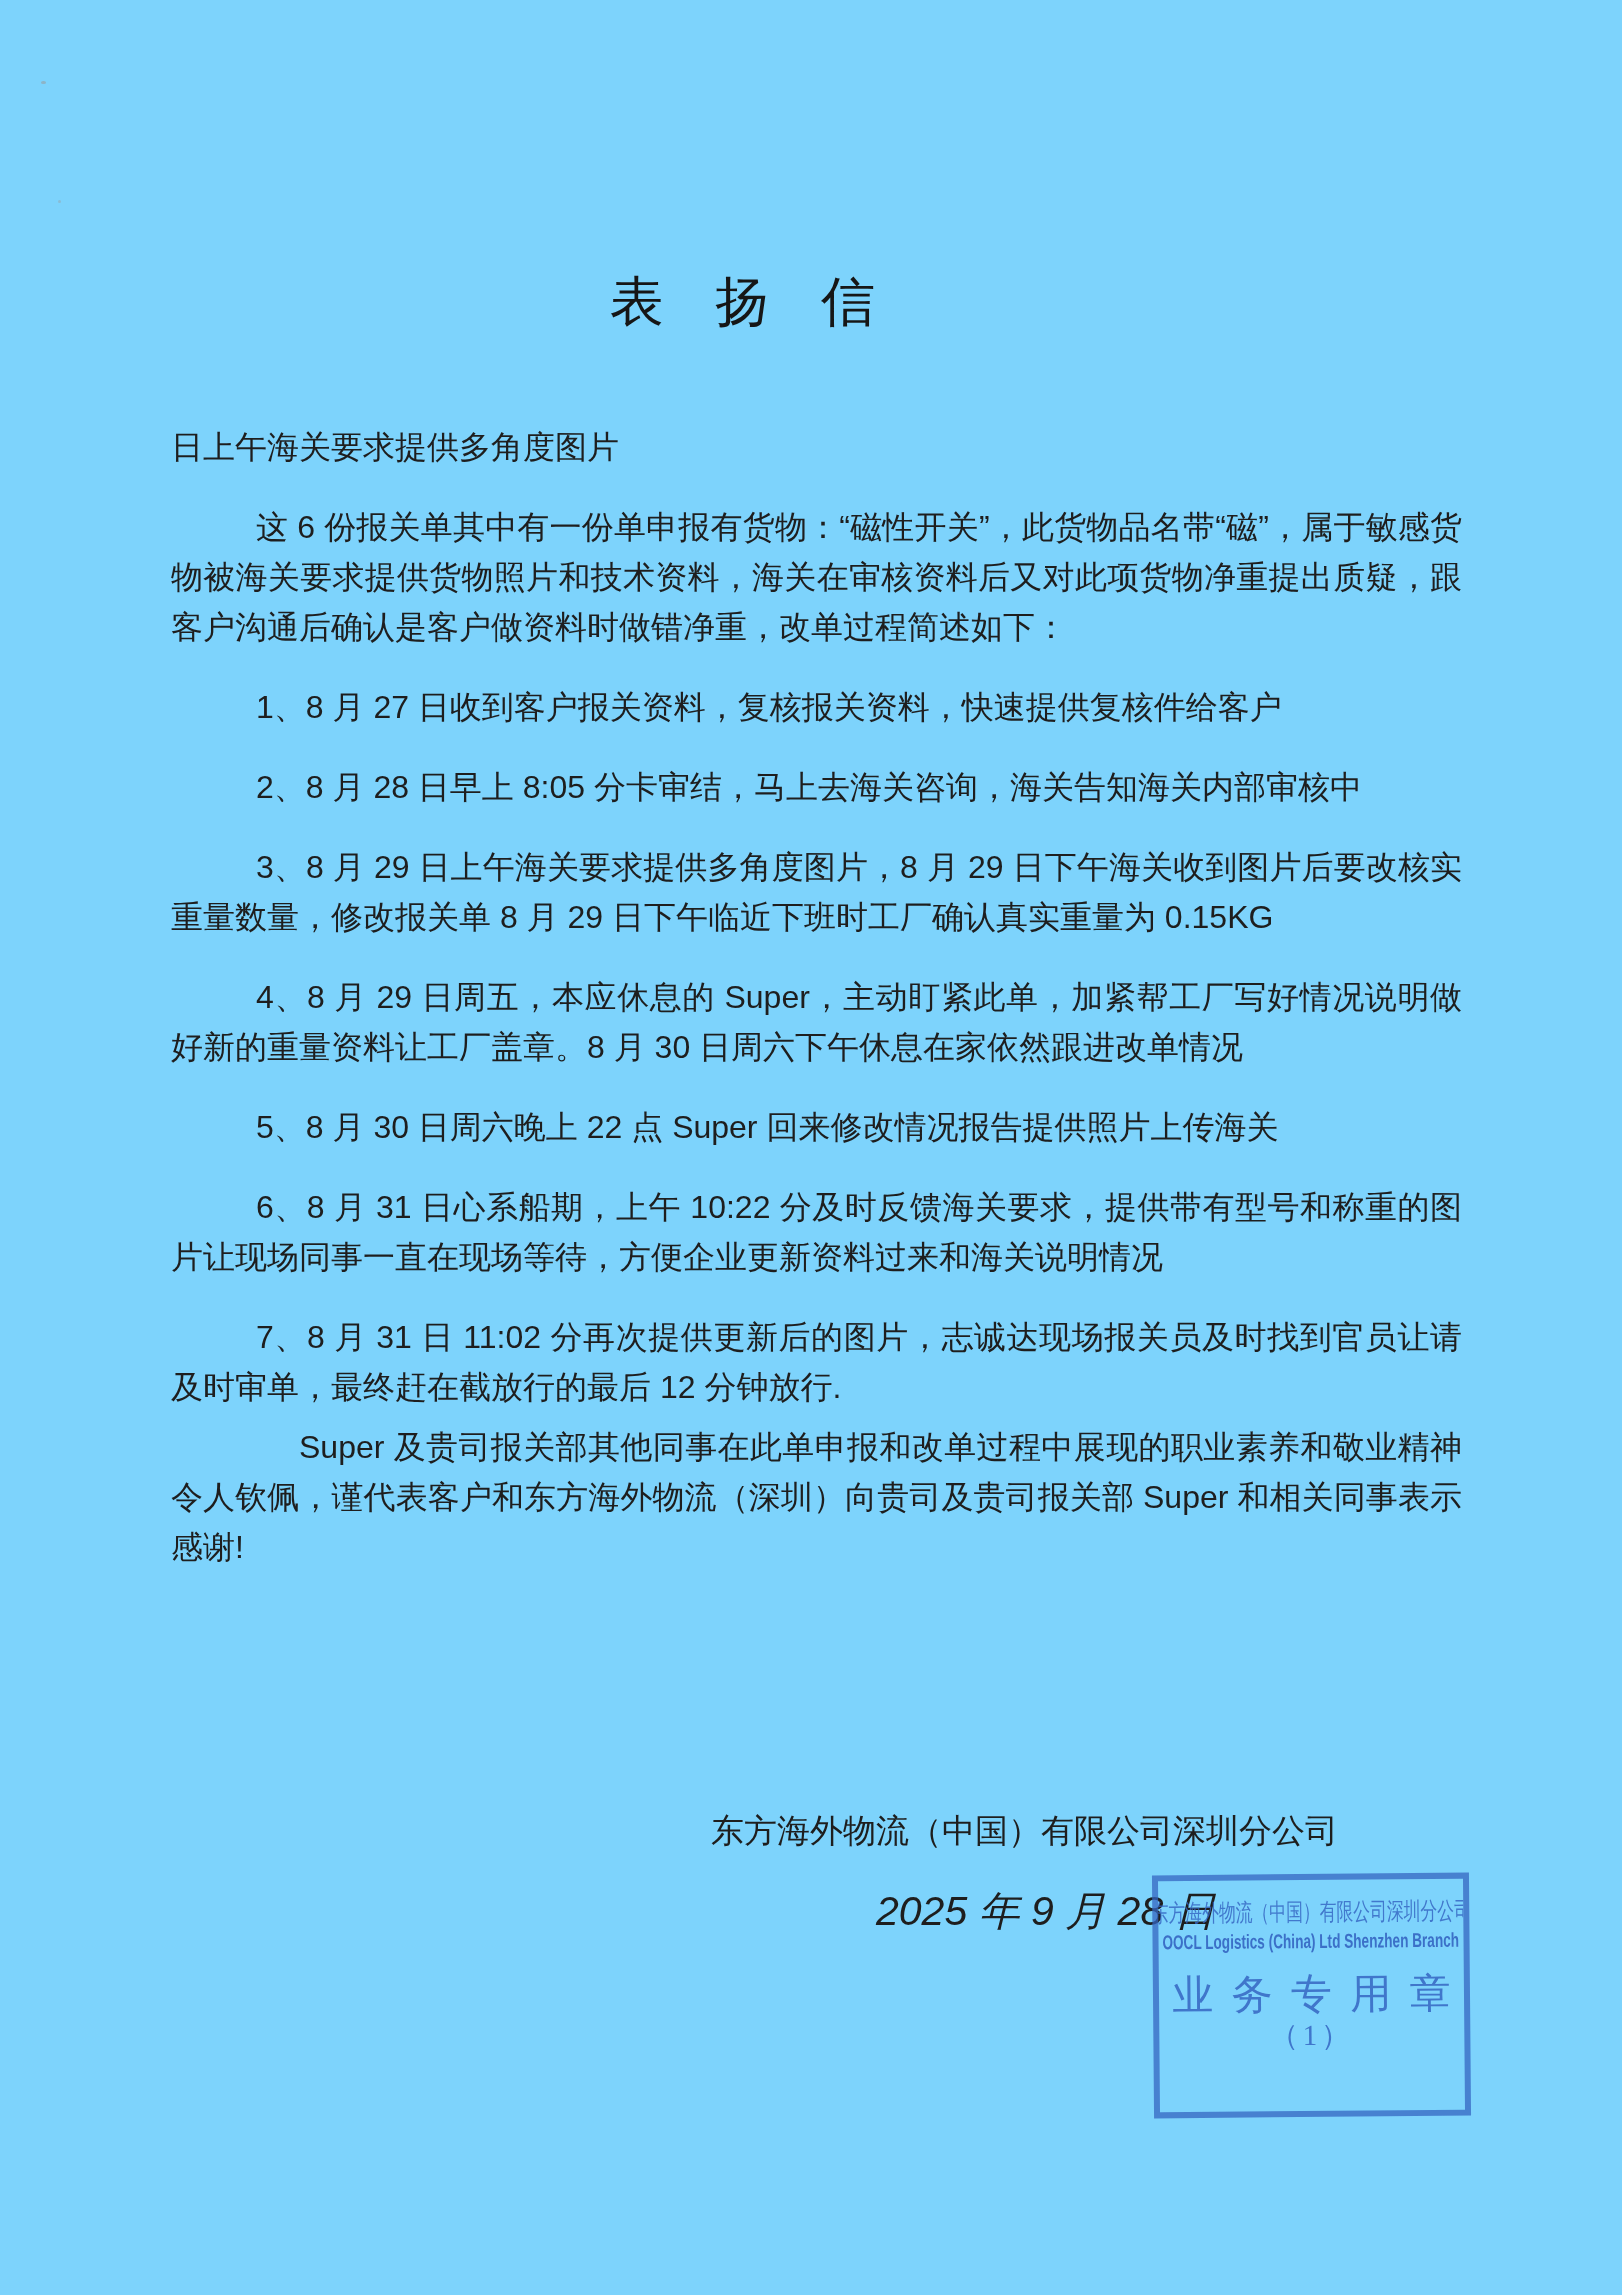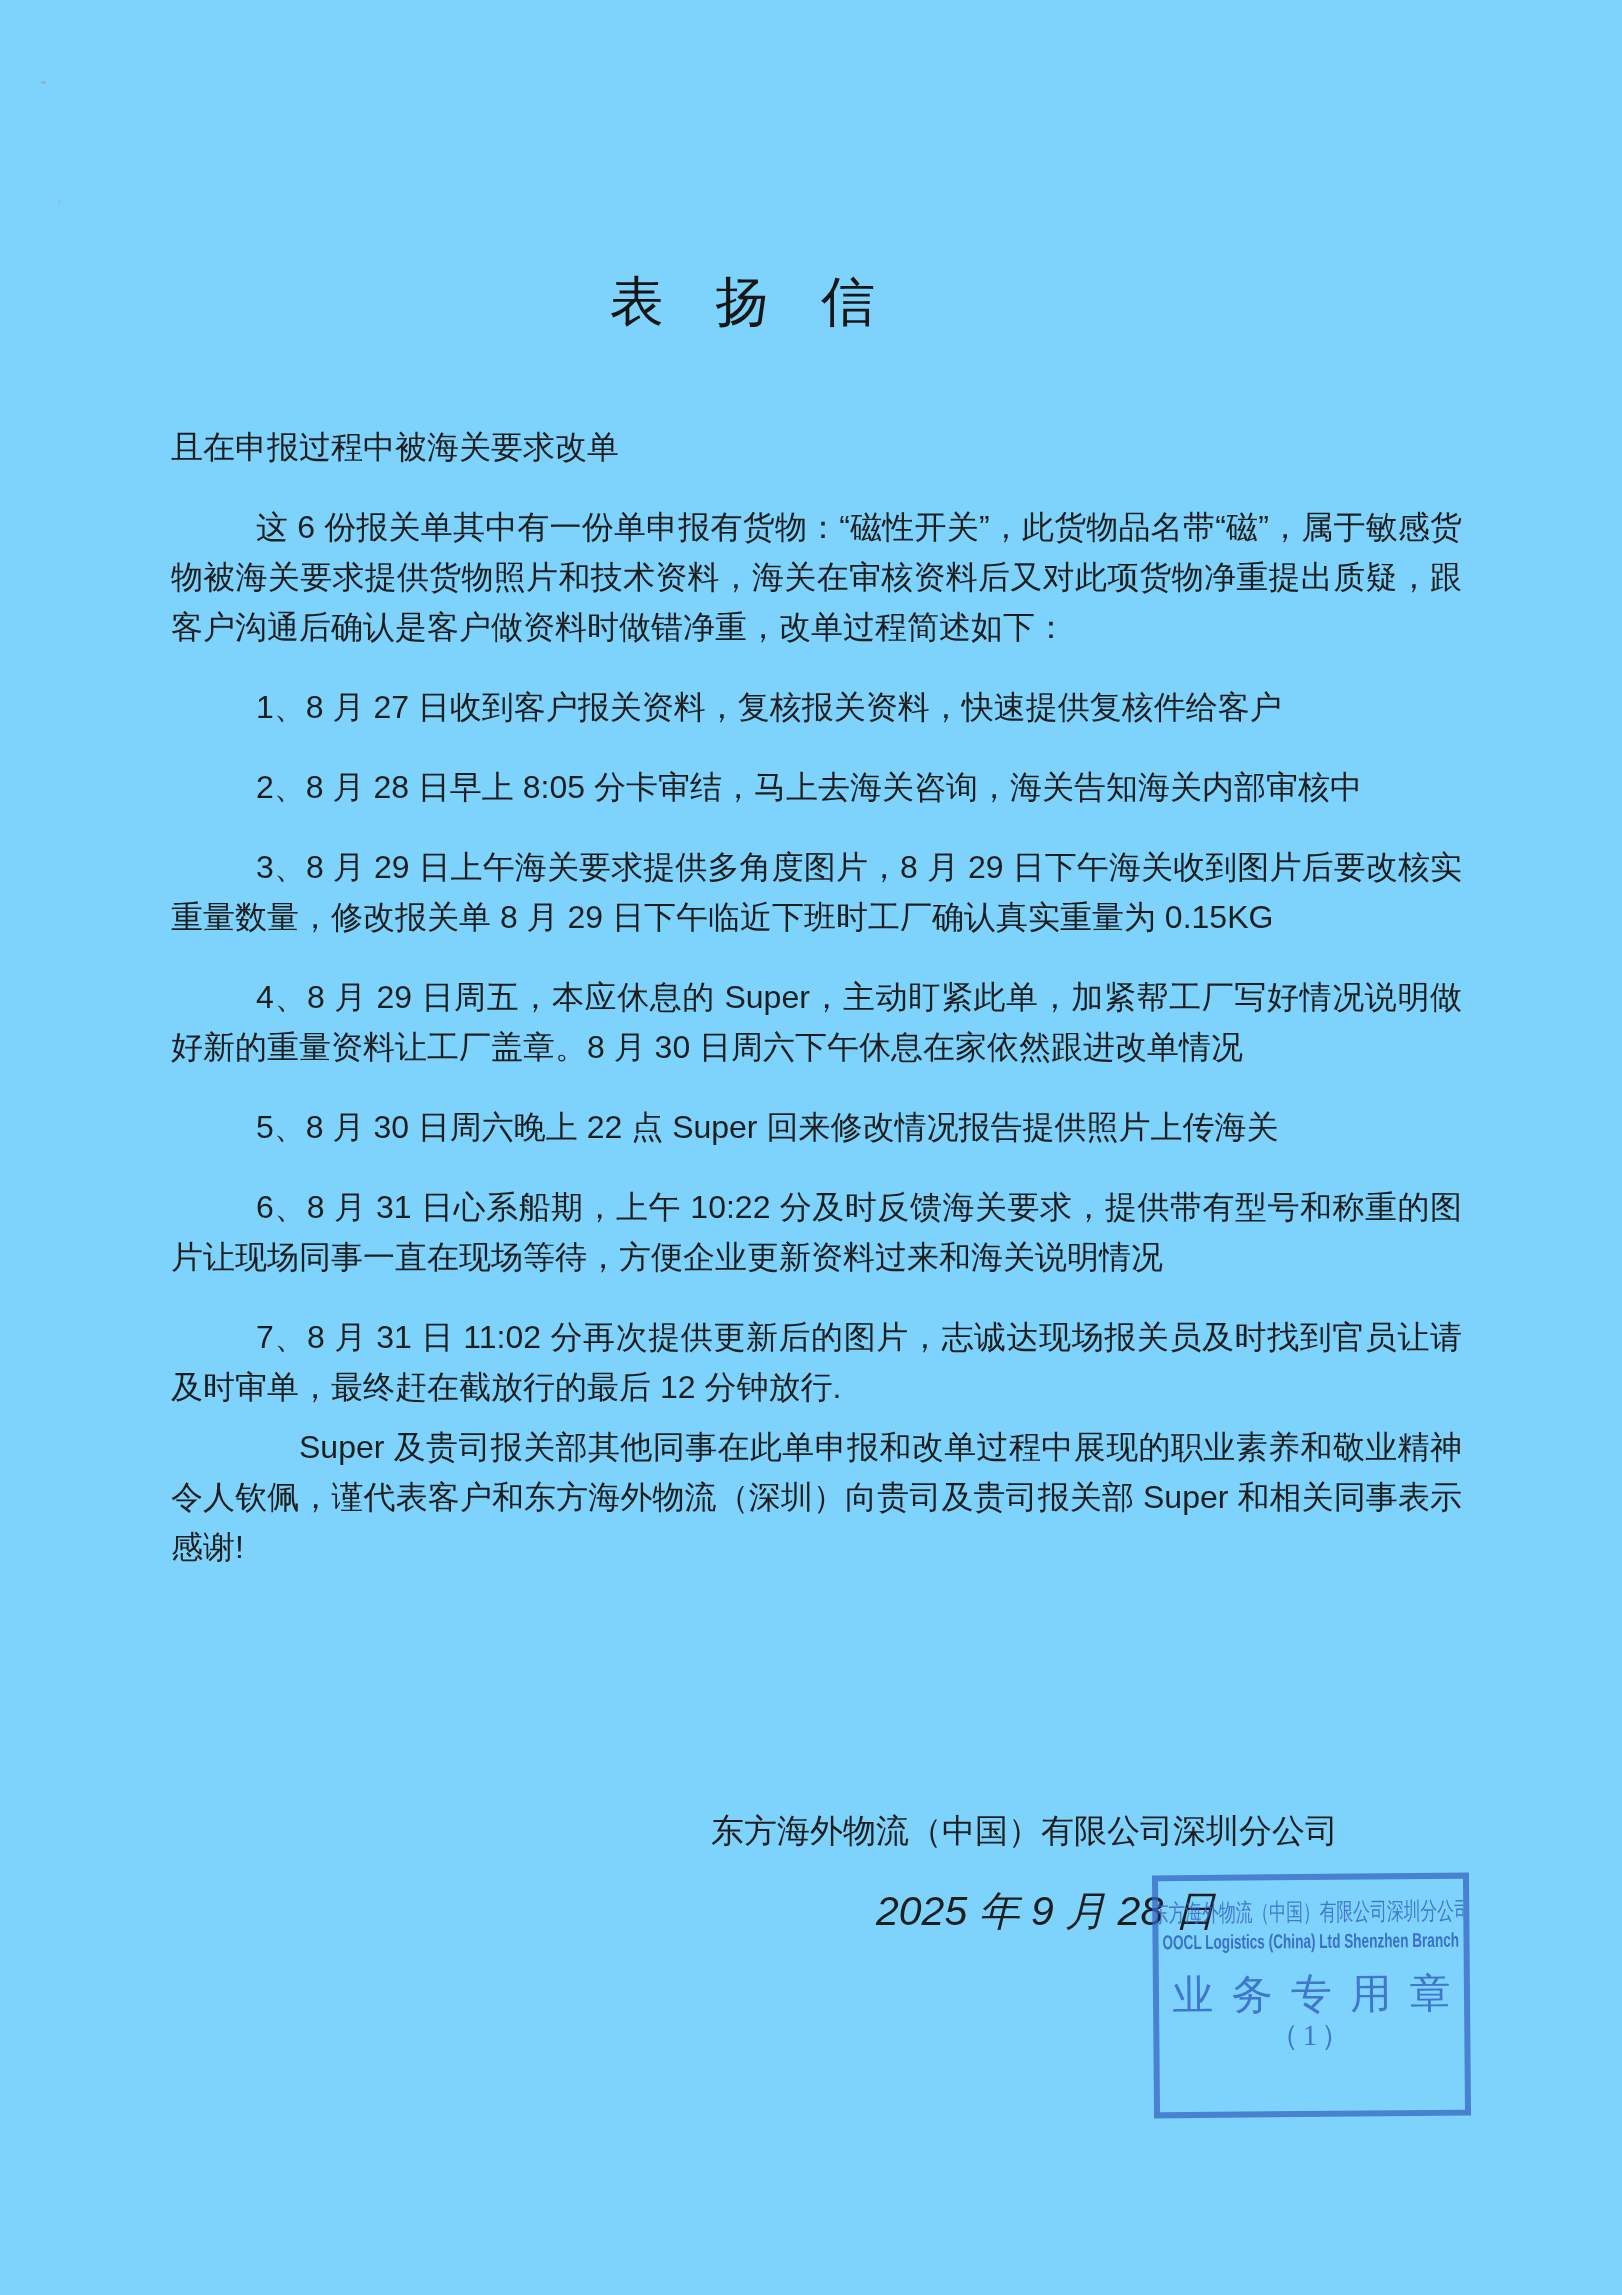--- a/index.html
+++ b/index.html
@@ -98,21 +98,21 @@
 <body>
 
 <div class="page">
 
   <i class="speck s1"></i>
   <i class="speck s2"></i>
 
   <div class="column">
     <h1 class="title">表 扬 信</h1>
 
-    <div class="salutation">且在申报过程中被海关要求改单</div>
+    <div class="salutation">日上午海关要求提供多角度图片</div>
 
     <p class="para p2">这 6 份报关单其中有一份单申报有货物：“磁性开关”，此货物品名带“磁”，属于敏感货物被海关要求提供货物照片和技术资料，海关在审核资料后又对此项货物净重提出质疑，跟客户沟通后确认是客户做资料时做错净重，改单过程简述如下：</p>
 
     <p class="para item">1、8 月 27 日收到客户报关资料，复核报关资料，快速提供复核件给客户</p>
     <p class="para item">2、8 月 28 日早上 8:05 分卡审结，马上去海关咨询，海关告知海关内部审核中</p>
     <p class="para item">3、8 月 29 日上午海关要求提供多角度图片，8 月 29 日下午海关收到图片后要改核实重量数量，修改报关单 8 月 29 日下午临近下班时工厂确认真实重量为 0.15KG</p>
     <p class="para item">4、8 月 29 日周五，本应休息的 Super，主动盯紧此单，加紧帮工厂写好情况说明做好新的重量资料让工厂盖章。8 月 30 日周六下午休息在家依然跟进改单情况</p>
     <p class="para item">5、8 月 30 日周六晚上 22 点 Super 回来修改情况报告提供照片上传海关</p>
     <p class="para item">6、8 月 31 日心系船期，上午 10:22 分及时反馈海关要求，提供带有型号和称重的图片让现场同事一直在现场等待，方便企业更新资料过来和海关说明情况</p>
     <p class="para item">7、8 月 31 日 11:02 分再次提供更新后的图片，志诚达现场报关员及时找到官员让请及时审单，最终赶在截放行的最后 12 分钟放行.</p>

